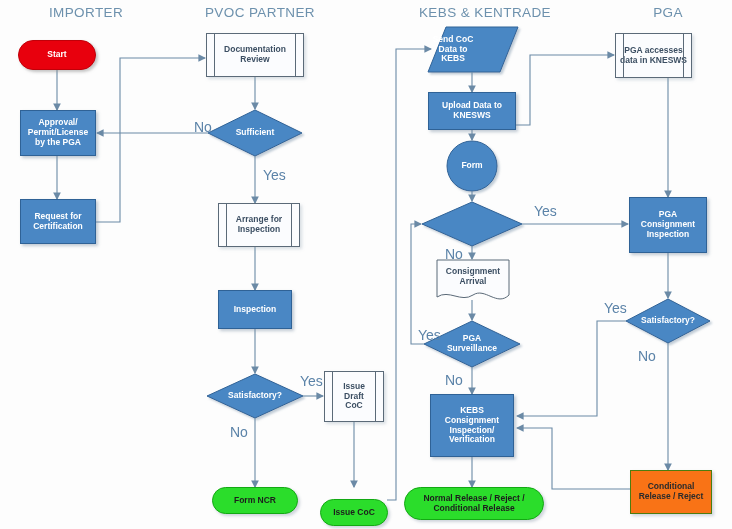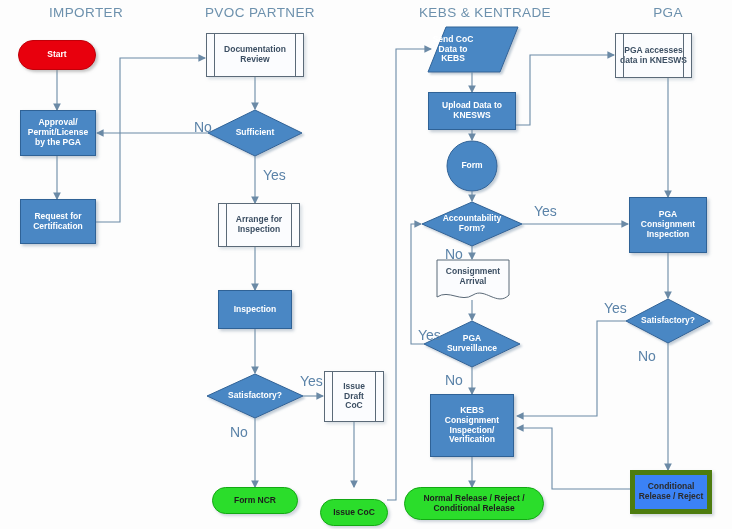--- a/index.html
+++ b/index.html
@@ -34,21 +34,21 @@
   .predef::after{right:7px;}
 
   
   .term{border-radius:999px;font-weight:bold;font-size:8.5px;}
   .term-start{background:#e8000d;border:1px solid #c00009;color:#ffffff;
     box-shadow:2px 2px 3px rgba(140,140,140,.5);align-items:center;}
   .term-green{background:#2bdd2b;border:1px solid #13a913;color:#1d1d1d;
     box-shadow:2px 2px 3px rgba(150,165,180,.45);}
 
   
-  .yellow{background:#3b82f6;border:5px solid #4d7c0f;color:#2b2b2b;
+  .yellow{background:#f97316;border:1px solid #4d7c0f;color:#2b2b2b;
     font-weight:bold;font-size:8.5px;box-shadow:2px 2px 3px rgba(150,165,180,.45);}
 
   
   .shape-label{position:absolute;display:flex;align-items:center;justify-content:center;
     text-align:center;color:#ffffff;font-weight:bold;font-size:8.5px;line-height:1.15;
     pointer-events:none;box-sizing:border-box;}
   .shape-label.dark{color:#3c4f63;}
 
   .edge-label{position:absolute;color:#5b83a8;font-size:14px;font-weight:normal;white-space:nowrap;}
 
@@ -208,23 +208,20 @@
   </div>
 
   <div class="node proc" style="left:428px;top:92px;width:88px;height:38px;">
     <span>Upload Data to<br>KNESWS</span>
   </div>
 
   <div class="shape-label" style="left:452px;top:157px;width:40px;height:18px;">
     <span>Form</span>
   </div>
 
-  <div class="shape-label" style="left:428px;top:213px;width:88px;height:22px;">
-    <span>Accountability<br>Form?</span>
-  </div>
 
   <div class="shape-label dark" style="left:437px;top:264px;width:72px;height:26px;">
     <span>Consignment<br>Arrival</span>
   </div>
 
   <div class="shape-label" style="left:432px;top:333px;width:80px;height:22px;">
     <span>PGA<br>Surveillance</span>
   </div>
 
   <div class="node proc" style="left:430px;top:394px;width:84px;height:63px;">

